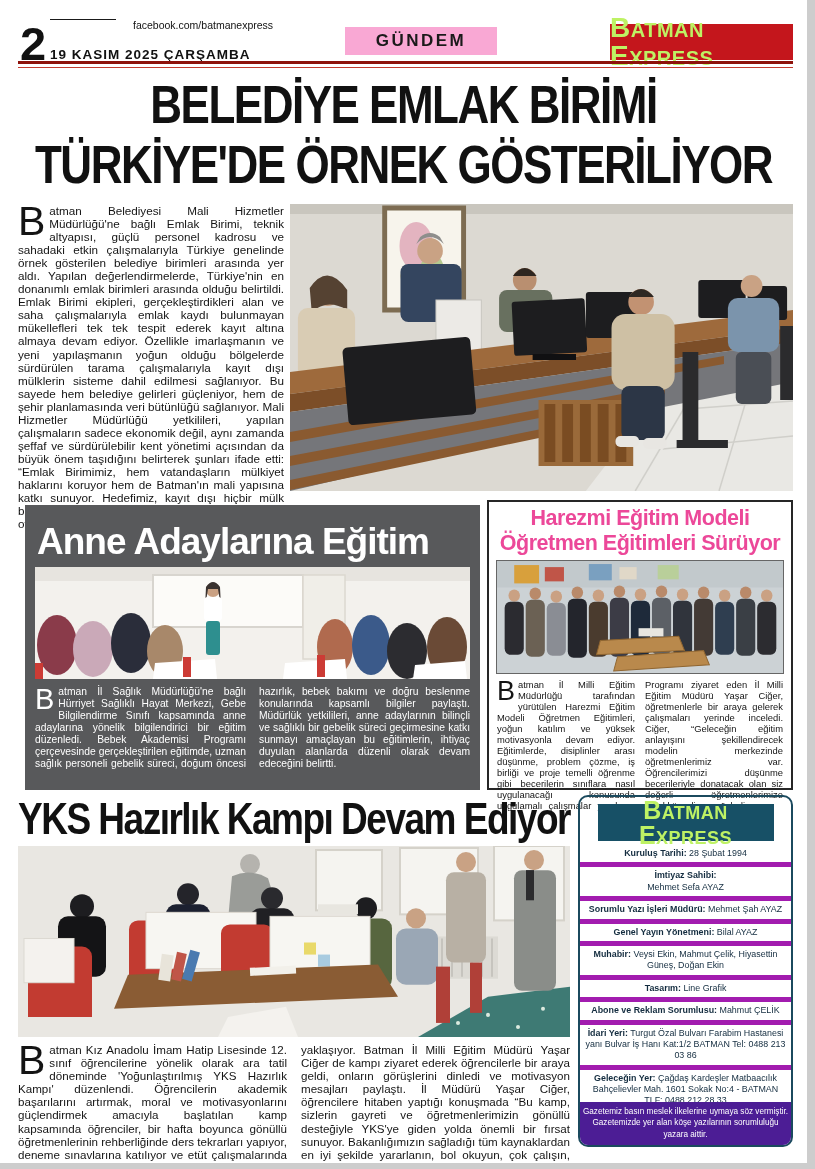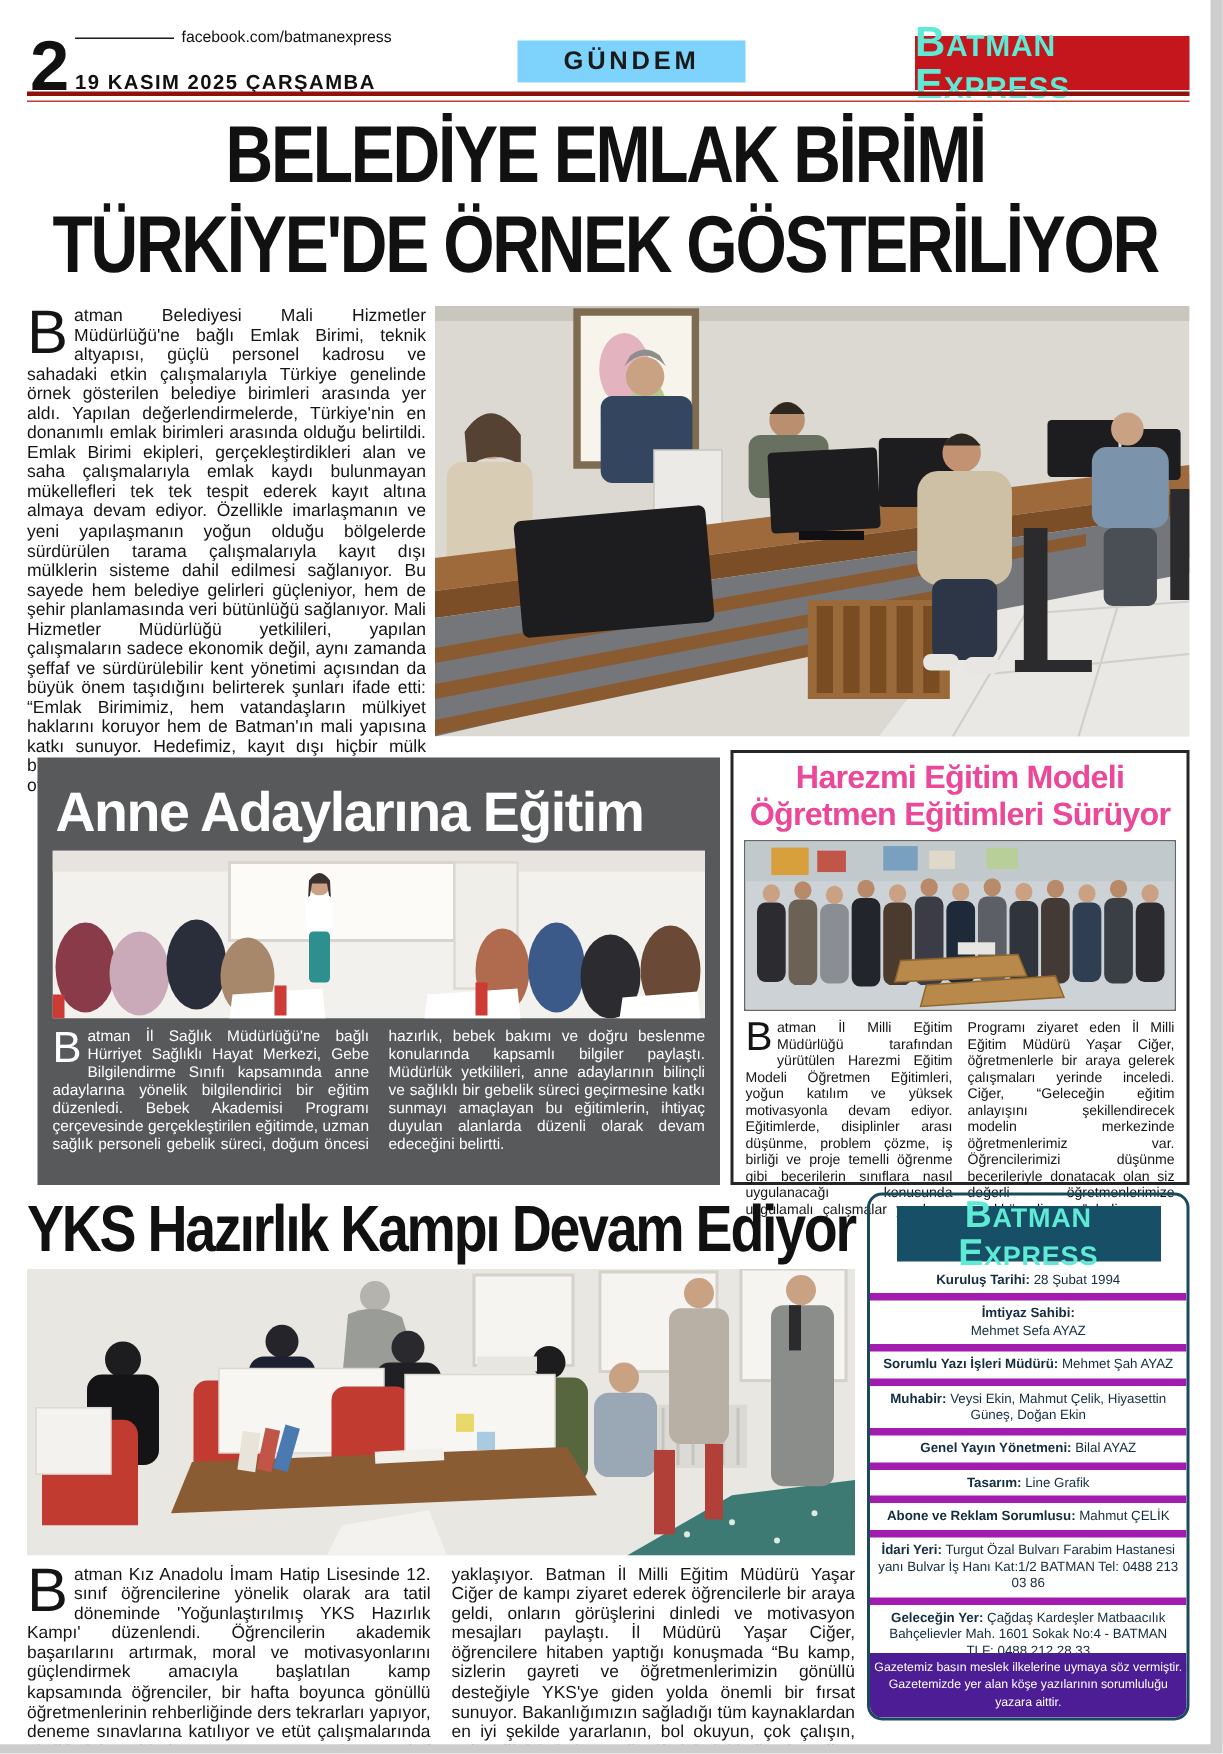--- a/index.html
+++ b/index.html
@@ -3,29 +3,29 @@
 <meta charset="utf-8">
 <style>
   html,body { margin:0; padding:0; background:#cdcdcd; }
   .page {
     position:relative; width:807px; height:1163px; background:#ffffff;
     font-family:"Liberation Sans", sans-serif; color:#111; overflow:hidden;
   }
   
   .pagenum { position:absolute; left:20px; top:20px; font-size:47px; font-weight:900; letter-spacing:-3px; line-height:1; }
   .hdr-left { position:absolute; left:50px; top:19px; width:270px; }
-  .fb-row { display:flex; align-items:center; }
+  .fb-row { display:flex; align-items:flex-start;gap:12px; }
   .fb-line { width:66px; border-top:1.6px solid #1a1a1a; margin-right:5px; }
   .fb-text { font-size:10.5px; color:#111; }
   .date-row { font-size:13.5px; font-weight:700; letter-spacing:1px; margin-top:16px; }
-  .section-band { position:absolute; left:345px; top:27px; width:152px; height:28px; background:#7dd3fc;
+  .section-band { position:absolute; left:345px; top:27px; width:152px; height:28px; background:#f9a8d4;
     display:flex; align-items:center; justify-content:center; font-size:17px; font-weight:700; letter-spacing:2.5px; color:#1a1a1a; }
   .logo-red { position:absolute; right:14px; top:24px; width:183px; height:36px; background:#c4161c;
     display:flex; align-items:center; justify-content:center; }
-  .logo-text { font-variant:small-caps; font-weight:700; color:#5eead4; line-height:1; letter-spacing:0.5px; }
+  .logo-text { font-variant:small-caps; font-weight:700; color:#bef264; line-height:1; letter-spacing:0.5px; }
   .logo-red .logo-text { font-size:28px; }
   .red-rule { position:absolute; left:18px; right:14px; top:61px; height:3px;
     border-top:3px solid #8e120b; border-bottom:1px solid #c23b2e; }
   
   .lead-headline { position:absolute; top:74px; left:8px; right:8px; text-align:center;
     transform:scaleY(1.22); transform-origin:top center; }
   .lead-headline div { font-size:44px; font-weight:900; letter-spacing:-1.5px; line-height:1.12; white-space:nowrap; }
   
   .lead-row { position:absolute; top:204px; left:18px; right:14px; display:flex; gap:6px; }
   .lead-text { flex:none; width:266px; font-size:11.7px; line-height:13.05px; text-align:justify; color:#141414; }
@@ -335,28 +335,28 @@
     </div>
     <div class="k-row stacked">
       <span class="k-label">İmtiyaz Sahibi:</span>
       <span>Mehmet Sefa AYAZ</span>
     </div>
     <div class="k-row">
       <span class="k-label">Sorumlu Yazı İşleri Müdürü:</span>
       <span>Mehmet Şah AYAZ</span>
     </div>
     <div class="k-row">
+      <span class="k-label">Genel Yayın Yönetmeni:</span>
+      <span>Bilal AYAZ</span>
+    </div>
+    <div class="k-row">
       <span class="k-label">Muhabir:</span>
       <span>Veysi Ekin, Mahmut Çelik, Hiyasettin Güneş, Doğan Ekin</span>
     </div>
     <div class="k-row">
-      <span class="k-label">Genel Yayın Yönetmeni:</span>
-      <span>Bilal AYAZ</span>
-    </div>
-    <div class="k-row">
       <span class="k-label">Tasarım:</span>
       <span>Line Grafik</span>
     </div>
     <div class="k-row">
       <span class="k-label">Abone ve Reklam Sorumlusu:</span>
       <span>Mahmut ÇELİK</span>
     </div>
     <div class="k-row">
       <span class="k-label">İdari Yeri:</span>
       <span>Turgut Özal Bulvarı Farabim Hastanesi yanı Bulvar İş Hanı Kat:1/2 BATMAN Tel: 0488 213 03 86</span>

